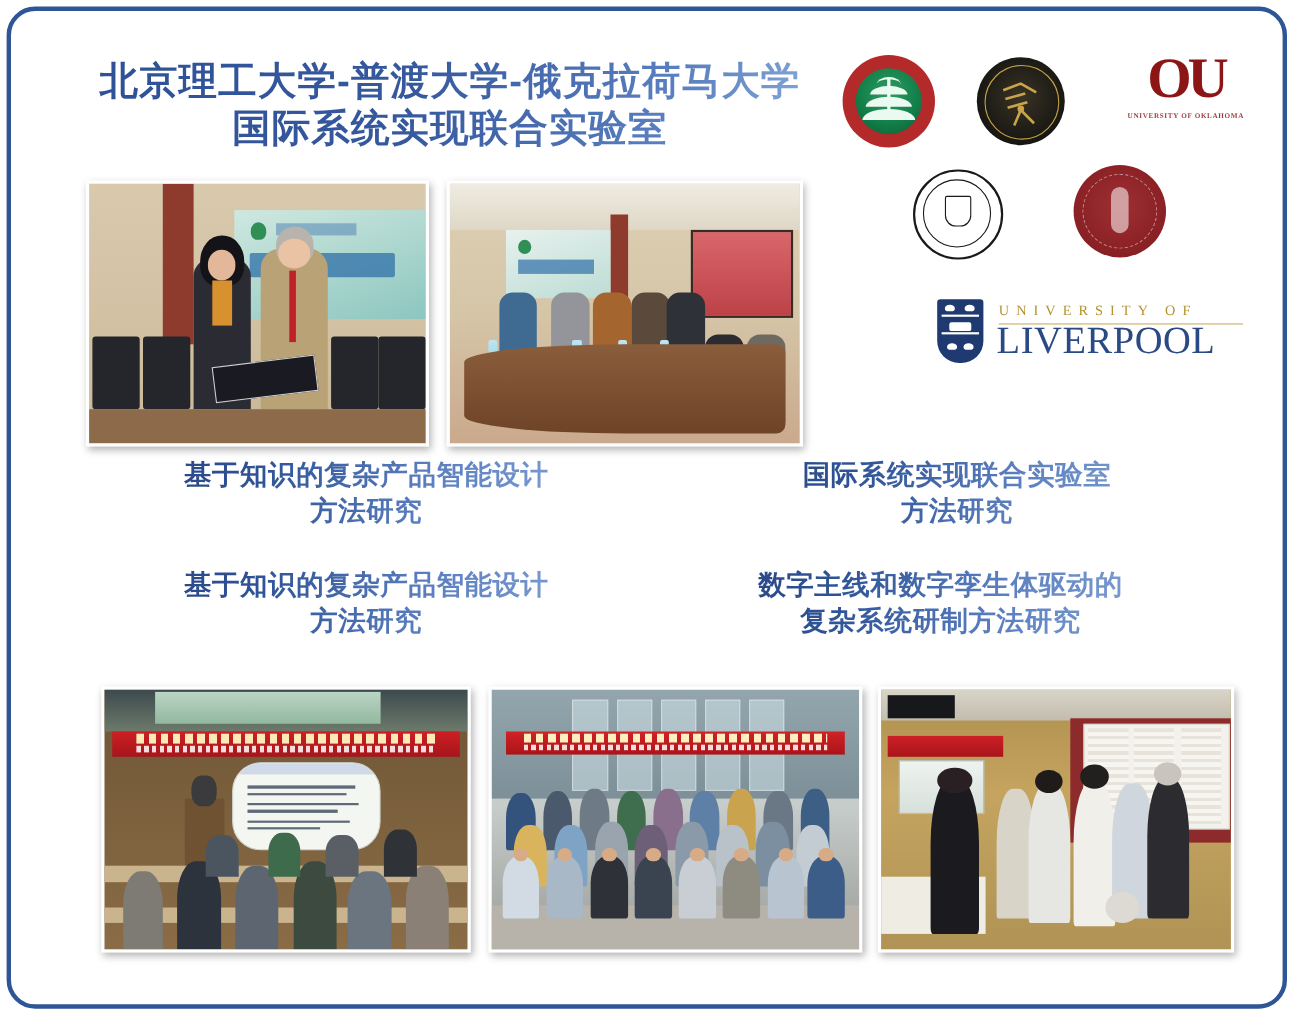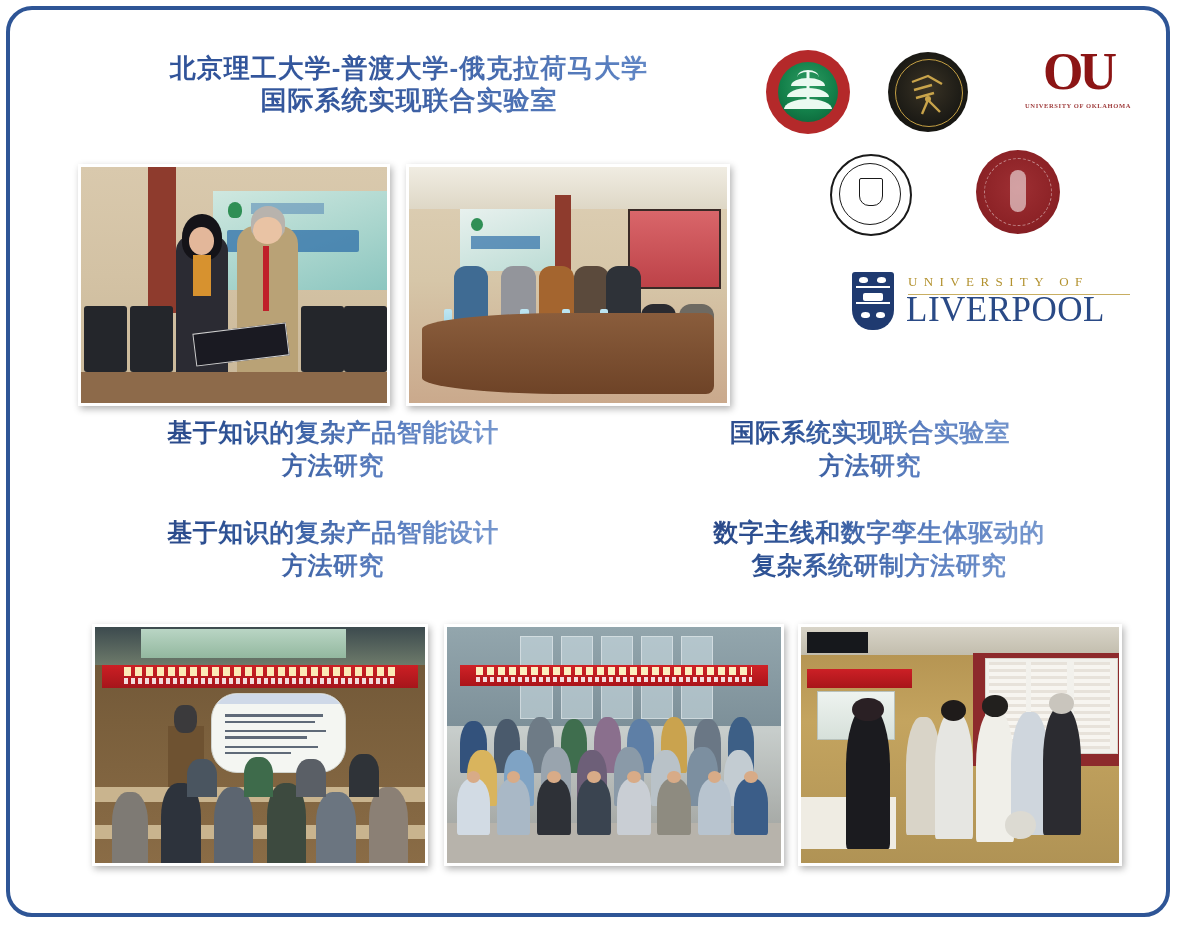--- a/index.html
+++ b/index.html
@@ -27,21 +27,21 @@
   }
   .gtext-title{
     background-image:linear-gradient(100deg,#2c4f96 0%,#36599e 45%,#5c82c2 80%,#8fb0dd 100%);
   }
 
   
   .header{position:absolute;left:0;top:0;width:100%;height:150px;}
   .title{
     position:absolute;left:44px;top:42px;width:710px;
     text-align:center;line-height:1.24;
-    font-size:26px;letter-spacing:1px;
+    font-size:35px;letter-spacing:1px;
   }
   .title .l2{display:block;}
 
   
   .logos{position:absolute;left:750px;top:32px;width:400px;height:305px;}
 
   .logo{position:absolute;}
 
   
   .bit{left:6px;top:8px;width:84px;height:84px;border-radius:50%;
@@ -220,21 +220,21 @@
   .ph5 .tablew{position:absolute;left:0;bottom:6%;width:30%;height:22%;background:#efece3;}
   .ph5 .person{position:absolute;border-radius:42% 42% 4% 4%;}
   .ph5 .head{position:absolute;border-radius:50%;}
 
   
   .dir{position:absolute;text-align:center;font-size:25px;line-height:1.3;letter-spacing:.5px;}
   .dir .l2{display:block;}
   .dir-tl{left:88px; top:406px; width:470px;}
   .dir-tr{left:640px;top:406px; width:440px;}
   .dir-bl{left:88px; top:506px; width:470px;}
-  .dir-br{left:644px;top:506px; width:450px;text-decoration:underline;}
+  .dir-br{left:620px;top:506px; width:450px;text-decoration:underline;}
 
   .center-label{
     position:absolute;left:500px;top:558px;width:190px;text-align:center;
     font-size:19px;color:#0d0d0d;letter-spacing:1px;
   }
 
   .bottom-caption{
     position:absolute;left:292px;top:860px;width:600px;text-align:center;
     font-size:23px;color:#0d0d0d;font-weight:bold;letter-spacing:1px;
   }

